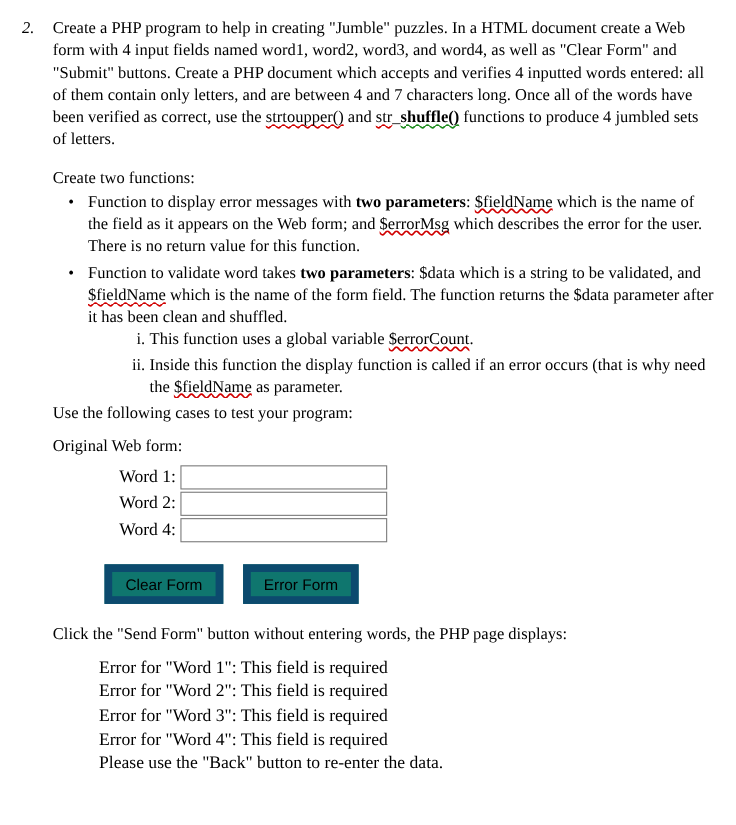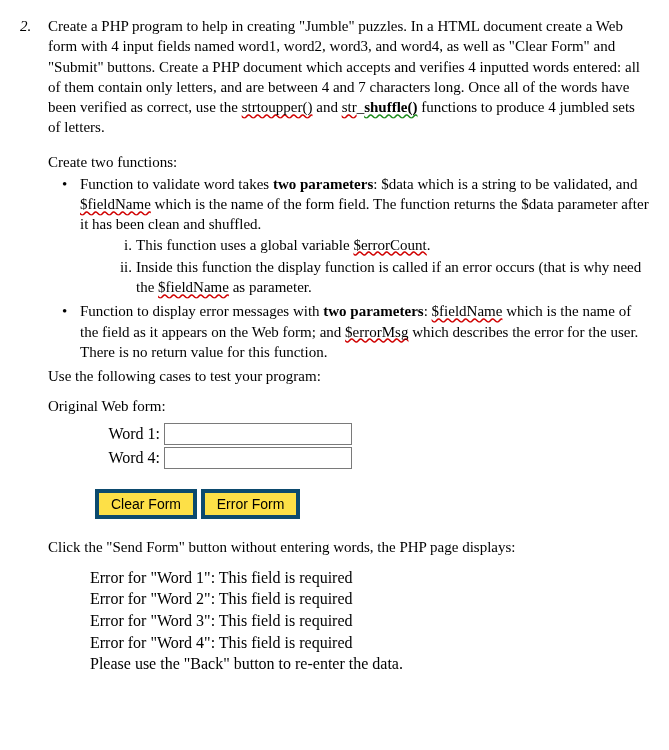--- a/index.html
+++ b/index.html
@@ -89,23 +89,24 @@
     padding: 1px 3px;
   }
   .button-row {
     margin-top: 20px;
     margin-left: 5px;
   }
   .btn {
     font-family: Arial, sans-serif;
     font-size: 14px;
     padding: 3px 12px;
-    background: #fde047;
-    border: 4px solid #0c4a6e;
+    background: #0f766e;
+    border: 7px solid #0c4a6e;
     cursor: pointer;
+    margin-right: 14px;
   }
   .output-block {
     margin-left: 70px;
     margin-top: 8px;
     font-size: 16px;
     line-height: 1.35;
   }
   p { margin: 0 0 10px 0; }
 </style>
 </head>
@@ -117,44 +118,48 @@
     <p>
       <span>Create a PHP program to help in creating "Jumble" puzzles. In a HTML document create a Web form with 4 input fields named word1, word2, word3, and word4, as well as "Clear Form" and "Submit" buttons. Create a PHP document which accepts and verifies 4 inputted words entered: all of them contain only letters, and are between 4 and 7 characters long. Once all of the words have been verified as correct, use the </span><span class="wavy-red">strtoupper()</span><span> and </span><span class="wavy-red">str</span><span>_</span><span class="wavy-green">shuffle()</span><span> functions to produce 4 jumbled sets of letters.</span>
     </p>
   </div>
 </div>
 
 <p class="indent1" style="margin-top:4px;margin-bottom:2px;">Create two functions:</p>
 
 <div class="bullet-list">
   <div class="bullet-item">
+    <span>Function to display error messages with </span><b>two parameters</b><span>: </span><span class="wavy-red">$fieldName</span><span> which is the name of the field as it appears on the Web form; and </span><span class="wavy-red">$errorMsg</span><span> which describes the error for the user. There is no return value for this function.</span>
+  </div>
+  <div class="bullet-item">
     <span>Function to validate word takes </span><b>two parameters</b><span>: $data which is a string to be validated, and </span><span class="wavy-red">$fieldName</span><span> which is the name of the form field. The function returns the $data parameter after it has been clean and shuffled.</span>
     <div class="roman-list">
       <div class="roman-item">
         <span class="rn">i.</span>
         <span>This function uses a global variable </span><span class="wavy-red">$errorCount</span><span>.</span>
       </div>
       <div class="roman-item">
         <span class="rn">ii.</span>
         <span>Inside this function the display function is called if an error occurs (that is why need the </span><span class="wavy-red">$fieldName</span><span> as parameter.</span>
       </div>
     </div>
   </div>
-  <div class="bullet-item">
-    <span>Function to display error messages with </span><b>two parameters</b><span>: </span><span class="wavy-red">$fieldName</span><span> which is the name of the field as it appears on the Web form; and </span><span class="wavy-red">$errorMsg</span><span> which describes the error for the user. There is no return value for this function.</span>
-  </div>
 </div>
 
 <p class="indent1" style="margin-top:0;">Use the following cases to test your program:</p>
 
 <p class="indent1" style="margin-bottom:2px;">Original Web form:</p>
 
 <div class="form-area">
   <div class="form-row">
     <label>Word 1:</label>
+    <input type="text" style="">
+  </div>
+  <div class="form-row">
+    <label>Word 2:</label>
     <input type="text" style="">
   </div>
   <div class="form-row">
     <label>Word 4:</label>
     <input type="text" style="">
   </div>
   <div class="button-row">
     <button class="btn" type="reset">Clear Form</button>
     <button class="btn" type="submit">Error Form</button>
   </div>

